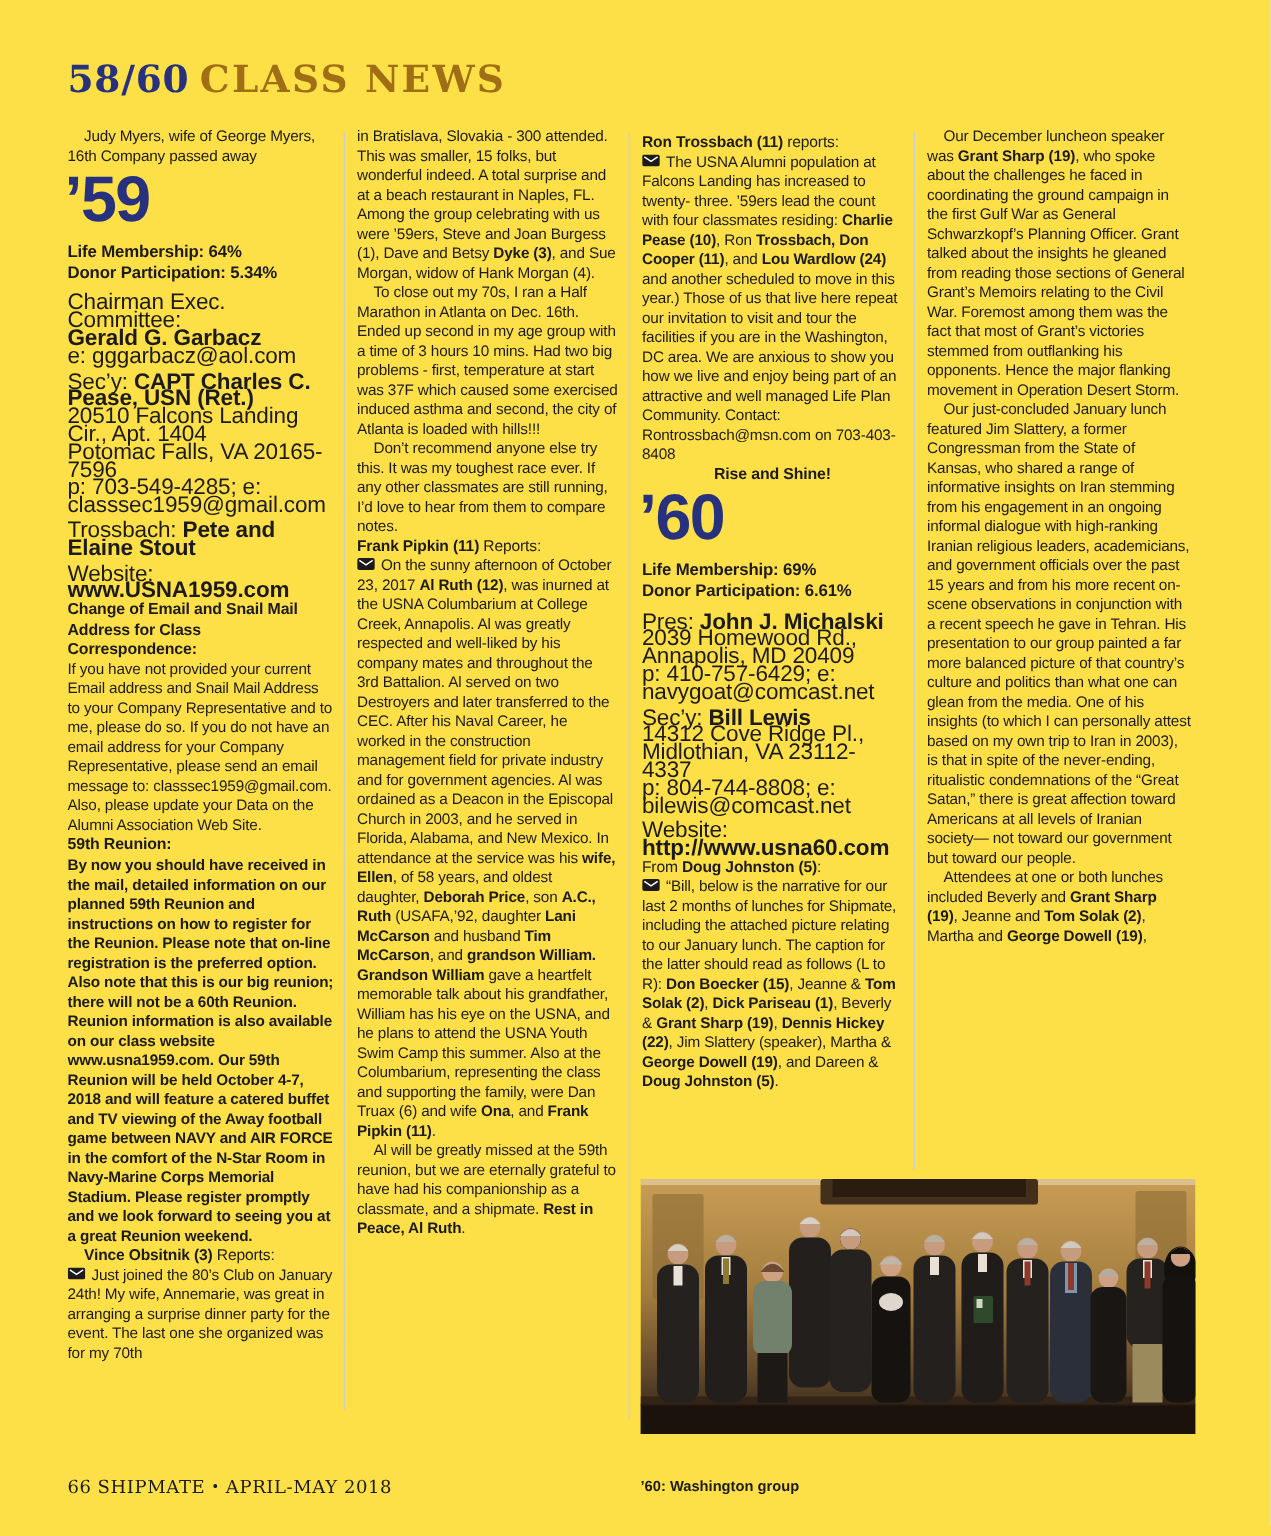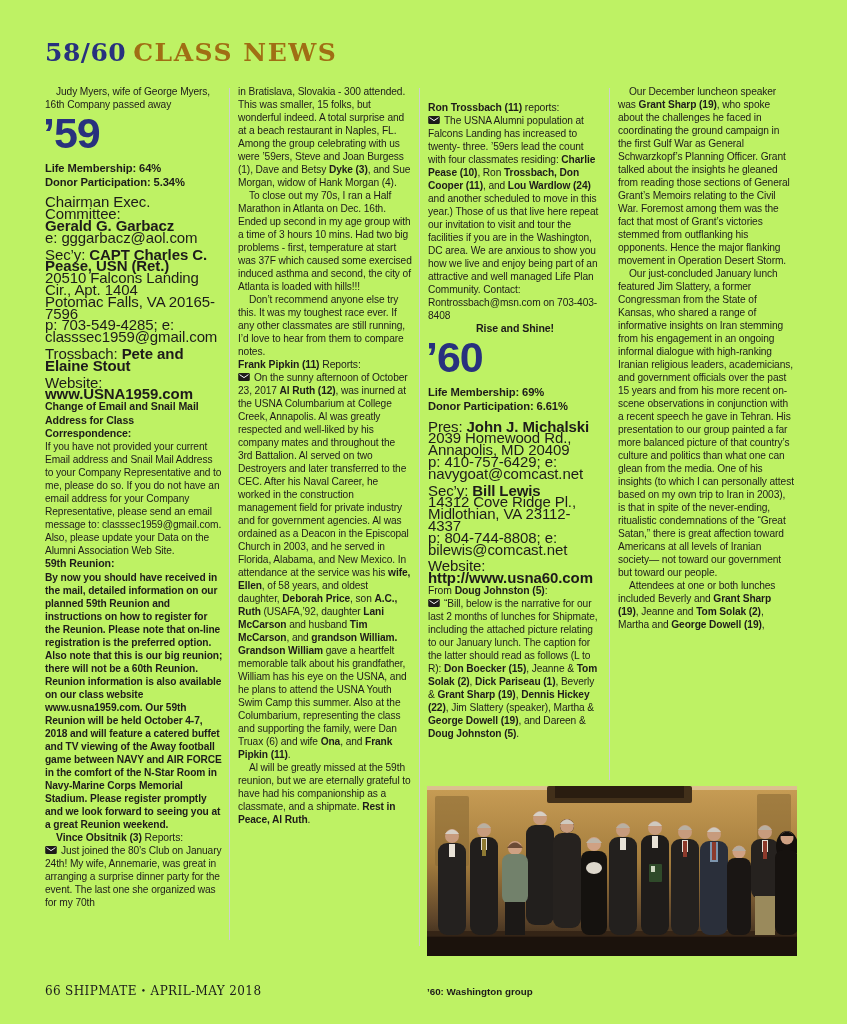--- a/index.html
+++ b/index.html
@@ -1,16 +1,16 @@
 <!DOCTYPE html>
 <html><head>
 <meta charset="utf-8">
 <style>
   html,body{margin:0;padding:0;background:#e9e9e9;}
-  .page{position:relative;width:847px;height:1024px;background:#bef264;margin:0 auto;
+  .page{position:relative;width:847px;height:1024px;background:#fde047;margin:0 auto;
         font-family:"Liberation Sans",sans-serif;color:#1d1b1a;overflow:hidden;}
   .masthead{position:absolute;left:45px;top:38px;font-family:"DejaVu Serif",serif;
             font-weight:700;font-size:25px;line-height:30px;white-space:nowrap;}
   .masthead .num{color:#28317e;letter-spacing:0.5px;}
   .masthead .title{color:#a06e14;margin-left:7px;letter-spacing:1.5px;}
   .vrule{position:absolute;width:1px;background:#cfcfcf;top:88px;}
   .col{position:absolute;top:85px;font-size:10.2px;line-height:13px;letter-spacing:-0.1px;overflow:hidden;}
   .col p{margin:0;padding:0;}
   .body{font-size:10.2px;line-height:13px;}
   .indent{text-indent:11px;}
@@ -80,21 +80,21 @@
     <p class="body indent">Don’t recommend anyone else try this. It was my toughest race ever. If any other classmates are still running, I’d love to hear from them to compare notes.</p>
     <p class="report-title"><span class="b">Frank Pipkin (11)</span><span> Reports:</span></p>
     <p class="body rpt"><svg class="env" viewBox="0 0 13 9">
           <rect width="13" height="9" rx="1.5" fill="#1d1b1a"></rect>
           <path d="M1.5 1.8 L6.5 5.2 L11.5 1.8" stroke="#ffffff" stroke-width="1.1" fill="none"></path>
         </svg><span><span>On the sunny afternoon of October 23, 2017 </span><span class="b">Al Ruth (12)</span><span>, was inurned at the USNA Columbarium at College Creek, Annapolis. Al was greatly respected and well-liked by his company mates and throughout the 3rd Battalion. Al served on two Destroyers and later transferred to the CEC. After his Naval Career, he worked in the construction management field for private industry and for government agencies. Al was ordained as a Deacon in the Episcopal Church in 2003, and he served in Florida, Alabama, and New Mexico. In attendance at the service was his </span><span class="b">wife, Ellen</span><span>, of 58 years, and oldest daughter, </span><span class="b">Deborah Price</span><span>, son </span><span class="b">A.C., Ruth</span><span> (USAFA,’92, daughter </span><span class="b">Lani McCarson</span><span> and husband </span><span class="b">Tim McCarson</span><span>, and </span><span class="b">grandson William. Grandson William</span><span> gave a heartfelt memorable talk about his grandfather, William has his eye on the USNA, and he plans to attend the USNA Youth Swim Camp this summer. Also at the Columbarium, representing the class and supporting the family, were Dan Truax (6) and wife </span><span class="b">Ona</span><span>, and </span><span class="b">Frank Pipkin (11)</span><span>.</span></span></p>
     <p class="body indent"><span>Al will be greatly missed at the 59th reunion, but we are eternally grateful to have had his companionship as a classmate, and a shipmate. </span><span class="b">Rest in Peace, Al Ruth</span><span>.</span></p>
   </div>
 
   <div class="col" style="left:428px;width:174px;height:696px;">
-    <p class="report-title" style="margin-top:16px;"><span class="b">Ron Trossbach (11)</span><span> reports:</span></p>
+    <p class="report-title" style="margin-top:4px;"><span class="b">Ron Trossbach (11)</span><span> reports:</span></p>
     <p class="body rpt"><svg class="env" viewBox="0 0 13 9">
           <rect width="13" height="9" rx="1.5" fill="#1d1b1a"></rect>
           <path d="M1.5 1.8 L6.5 5.2 L11.5 1.8" stroke="#ffffff" stroke-width="1.1" fill="none"></path>
         </svg><span><span>The USNA Alumni population at Falcons Landing has increased to twenty- three. ’59ers lead the count with four classmates residing: </span><span class="b">Charlie Pease (10)</span><span>, Ron </span><span class="b">Trossbach, Don Cooper (11)</span><span>, and </span><span class="b">Lou Wardlow (24)</span><span> and another scheduled to move in this year.) Those of us that live here repeat our invitation to visit and tour the facilities if you are in the Washington, DC area. We are anxious to show you how we live and enjoy being part of an attractive and well managed Life Plan Community. Contact: Rontrossbach@msn.com on 703-403-8408</span></span></p>
     <p class="center-bold">Rise and Shine!</p>
     <div class="classnum">’60</div>
     <p class="stats">Life Membership: 69%</p>
     <p class="stats">Donor Participation: 6.61%</p>
     <div class="small">
       <p><span>Pres: </span><span class="b">John J. Michalski</span></p>

